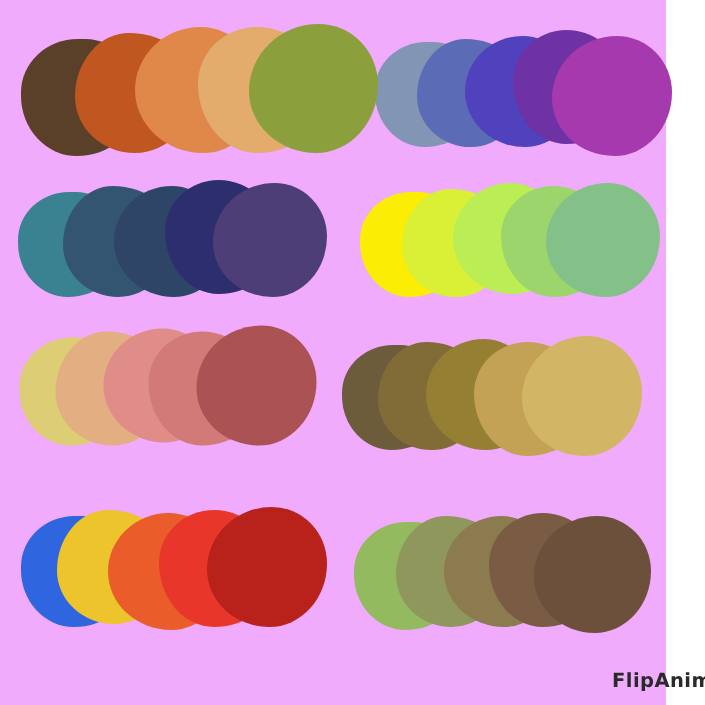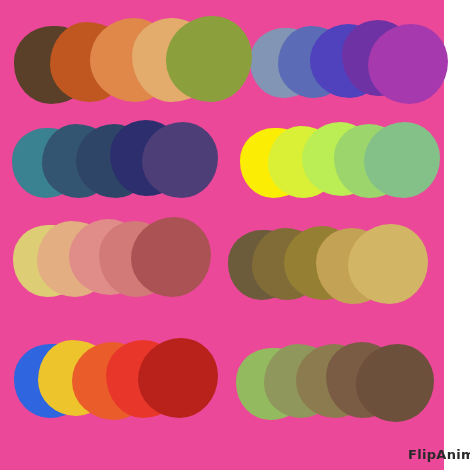--- a/index.html
+++ b/index.html
@@ -37,21 +37,21 @@
     font-family: "DejaVu Sans", sans-serif;
     font-size: 13px;
     font-weight: 600;
     letter-spacing: 0.3px;
     white-space: nowrap;
   }
 </style>
 </head>
 <body>
 
-<div id="canvas" style="width: 444px; height: 470px; background: #ec4899;">
+<div id="canvas" style="width: 444px; height: 470px; background: #f0abfc;">
   <div id="rows-host">
       <div class="palette-row" style="left: 14px; top: 16px; width: 238px; height: 88px;">
         <div class="blob v1" style="left: 0px; top: 10px; width: 78px; height: 78px; background: rgb(91, 64, 41); z-index: 1;"></div>
         <div class="blob v2" style="left: 36px; top: 6px; width: 80px; height: 80px; background: rgb(192, 86, 32); z-index: 2;"></div>
         <div class="blob v3" style="left: 76px; top: 2px; width: 84px; height: 84px; background: rgb(224, 135, 74); z-index: 3;"></div>
         <div class="blob v4" style="left: 118px; top: 2px; width: 84px; height: 84px; background: rgb(227, 172, 108); z-index: 4;"></div>
         <div class="blob v5" style="left: 152px; top: 0px; width: 86px; height: 86px; background: rgb(139, 160, 61); z-index: 5;"></div>
       </div>
       <div class="palette-row" style="left: 250px; top: 18px; width: 198px; height: 86px;">
         <div class="blob v1" style="left: 0px; top: 10px; width: 70px; height: 70px; background: rgb(130, 149, 180); z-index: 1;"></div>

